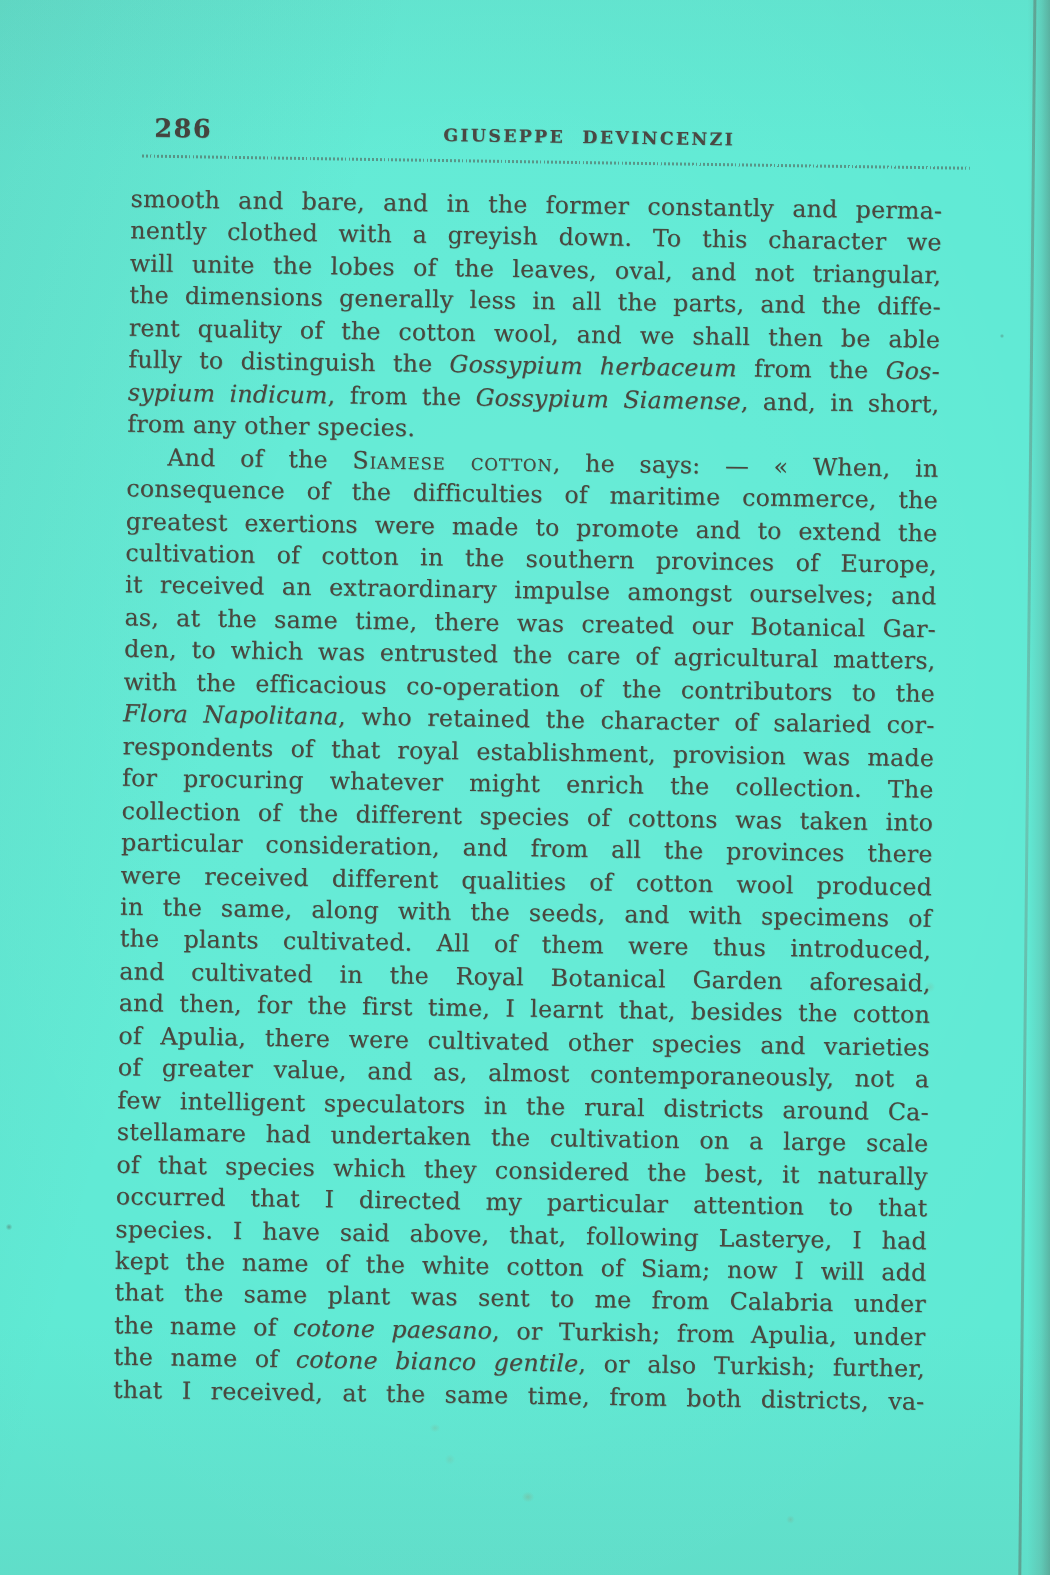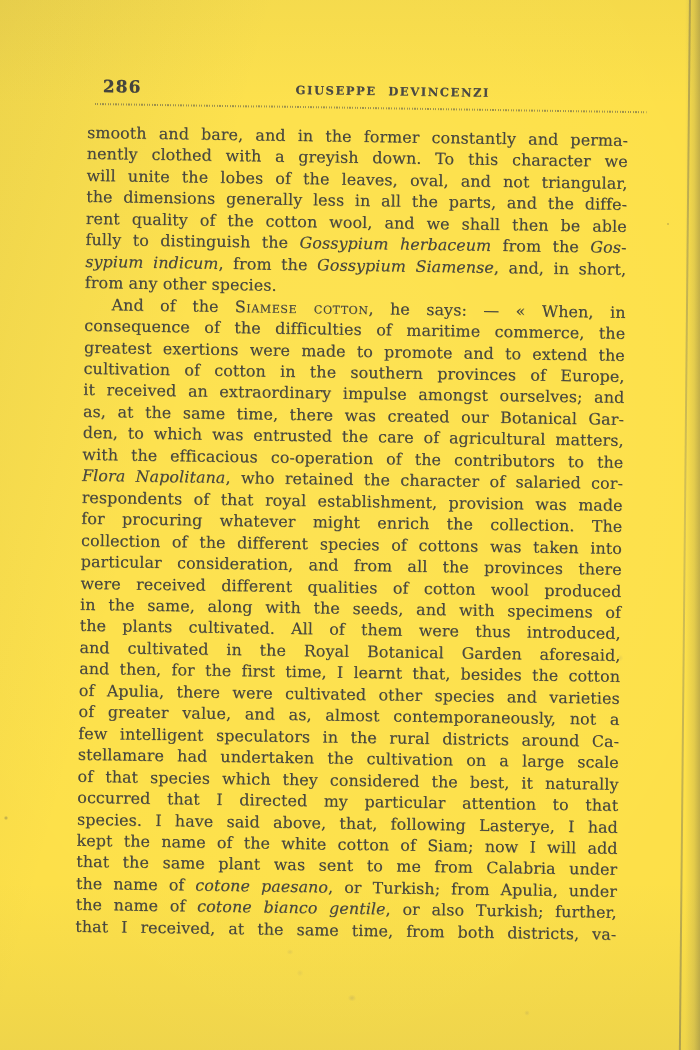--- a/index.html
+++ b/index.html
@@ -1,20 +1,20 @@
 <!DOCTYPE html>
 <html><head>
 <meta charset="utf-8">
 <style>
   html,body{margin:0;padding:0;background:#8a8a82;}
   .scan{
     position:relative;
     width:700px;height:1050px;
     overflow:hidden;
-    background:#fde047;
+    background:#5eead4;
     font-family:"DejaVu Serif","Liberation Serif",serif;
   }
   
   .paper-shade{
     position:absolute;inset:0;pointer-events:none;
     background:
       radial-gradient(120% 110% at 48% 42%, rgba(255,255,255,0.07), rgba(0,0,0,0) 62%),
       linear-gradient(105deg, rgba(100,100,92,0.10), rgba(0,0,0,0) 28%),
       linear-gradient(to bottom, rgba(100,100,92,0.05), rgba(0,0,0,0) 10%, rgba(0,0,0,0) 84%, rgba(112,112,102,0.10));
   }

